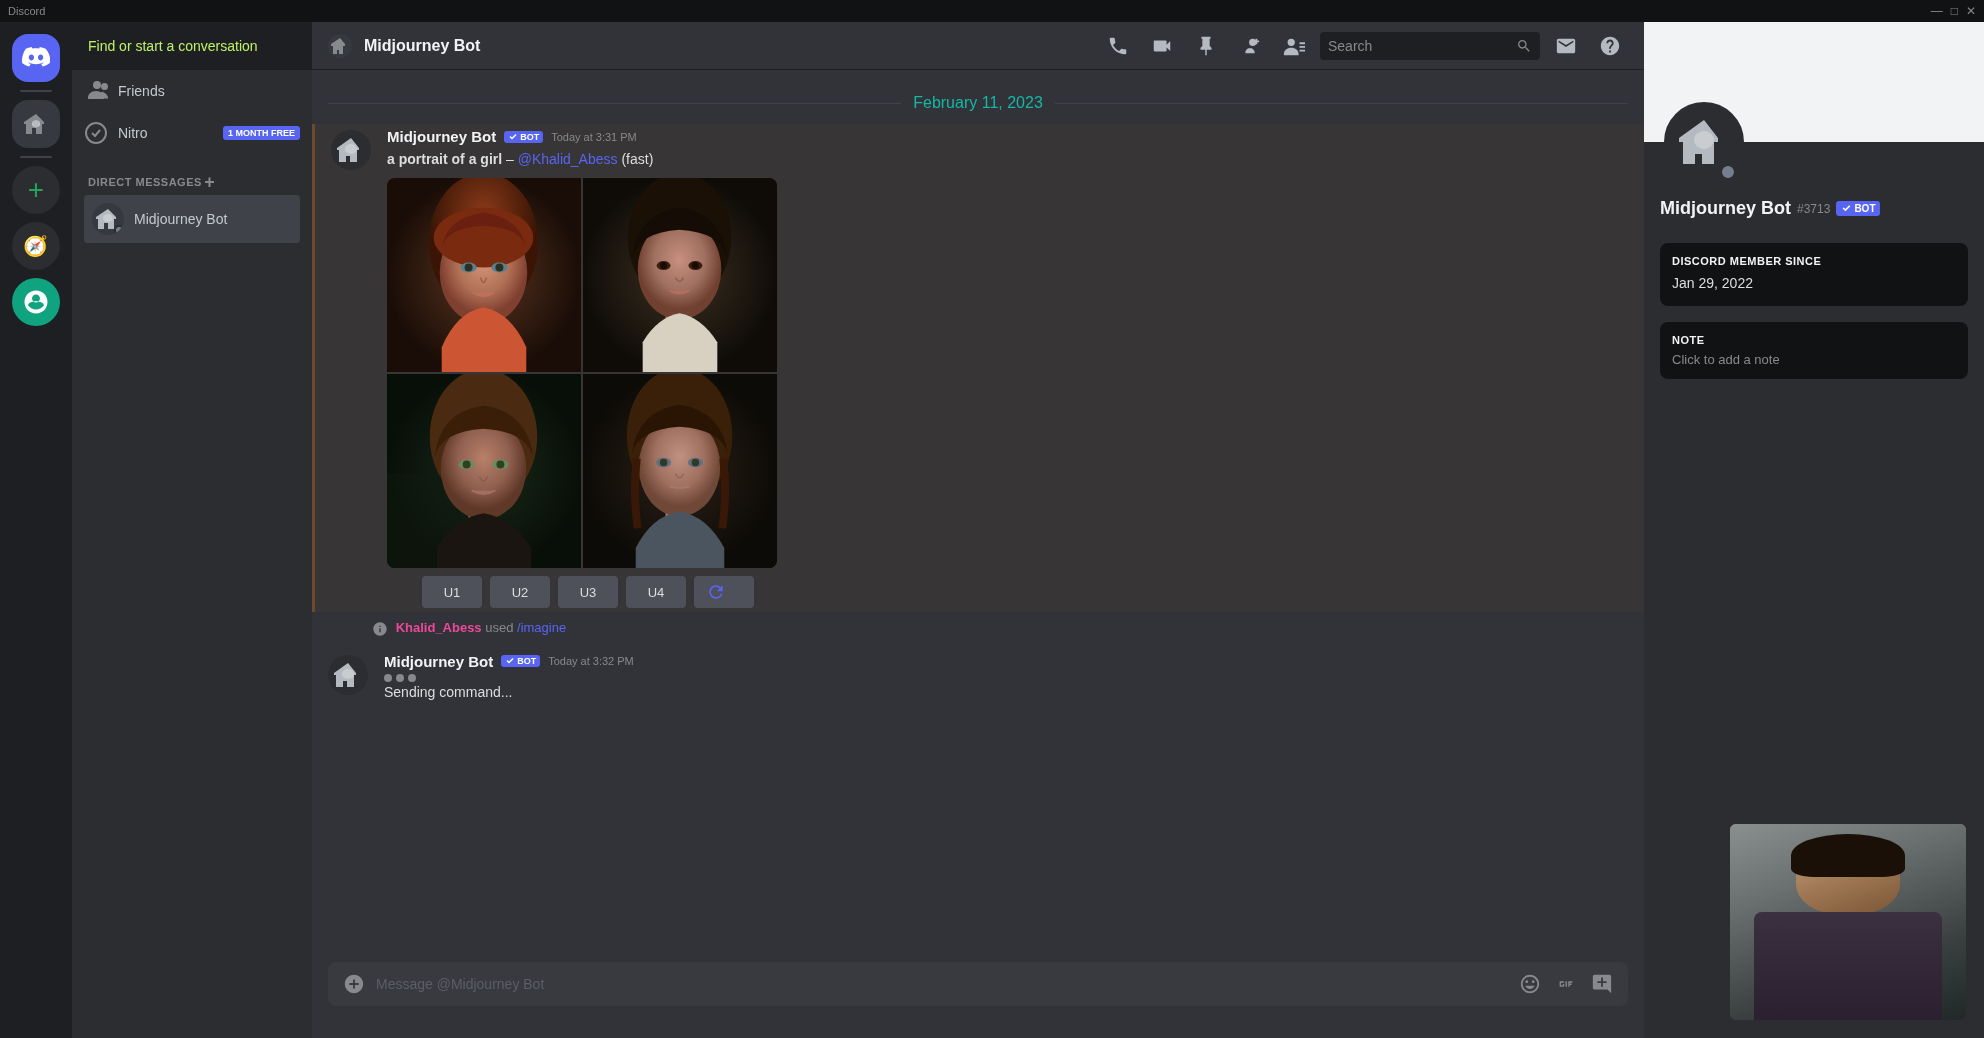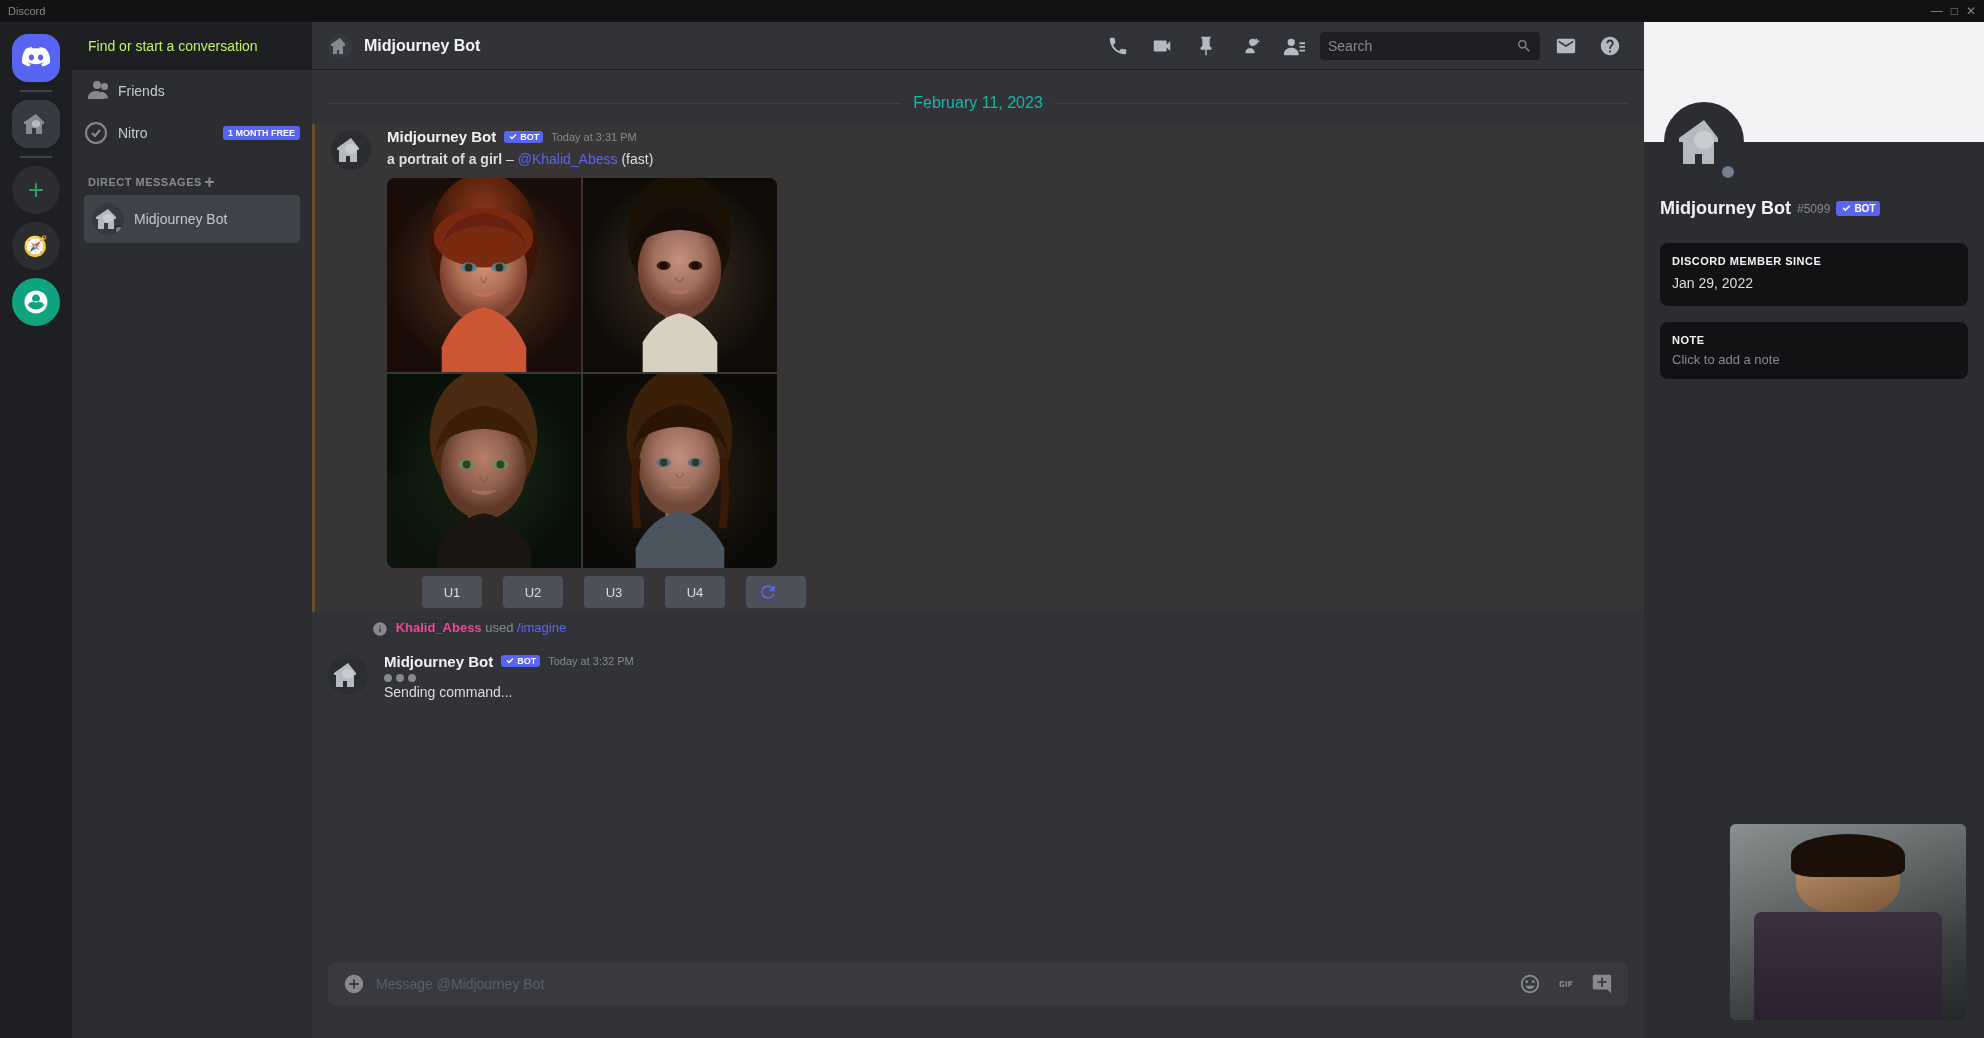--- a/index.html
+++ b/index.html
@@ -390,21 +390,21 @@
     .portrait-3 {
       background: linear-gradient(145deg, #1a2a1a 0%, #0f1a0f 50%, #0a100a 100%);
     }
     .portrait-4 {
       background: linear-gradient(145deg, #2a2015 0%, #1a150d 50%, #0d0b07 100%);
     }
 
     
     .action-buttons-row {
       display: flex;
-      gap: 21px;
+      gap: 8px;
       margin-top: 8px;
       flex-wrap: wrap;
       padding-left: 35px;
     }
 
     .action-btn {
       background: #4e505a;
       border: none;
       border-radius: 4px;
       color: #dcddde;
@@ -1065,21 +1065,21 @@
           <path d="M27 2L2 20v4h4v22h12v-10h7v10h12V24h4v-4L27 2z"></path>
           <ellipse cx="27" cy="22" rx="10" ry="9" fill="#c9cdd0"></ellipse>
         </svg>
       </div>
       <div class="profile-status-ring"></div>
     </div>
 
     <div class="profile-info">
       <div class="profile-name">
         <span>Midjourney Bot</span>
-        <span style="font-size:12px; color:#87898c; font-weight:400;">#5099</span>
+        <span style="font-size:12px; color:#87898c; font-weight:400;">#3713</span>
         <div class="bot-badge" style="font-size:10px; padding:2px 5px;">
           <svg width="11" height="11" viewBox="0 0 10 10" fill="white">
               <path d="M4 7.5L1.5 5l1-1L4 5.5l3.5-3.5 1 1z"></path>
             </svg>
           <span>BOT</span>
         </div>
       </div>
     </div>
 
 

